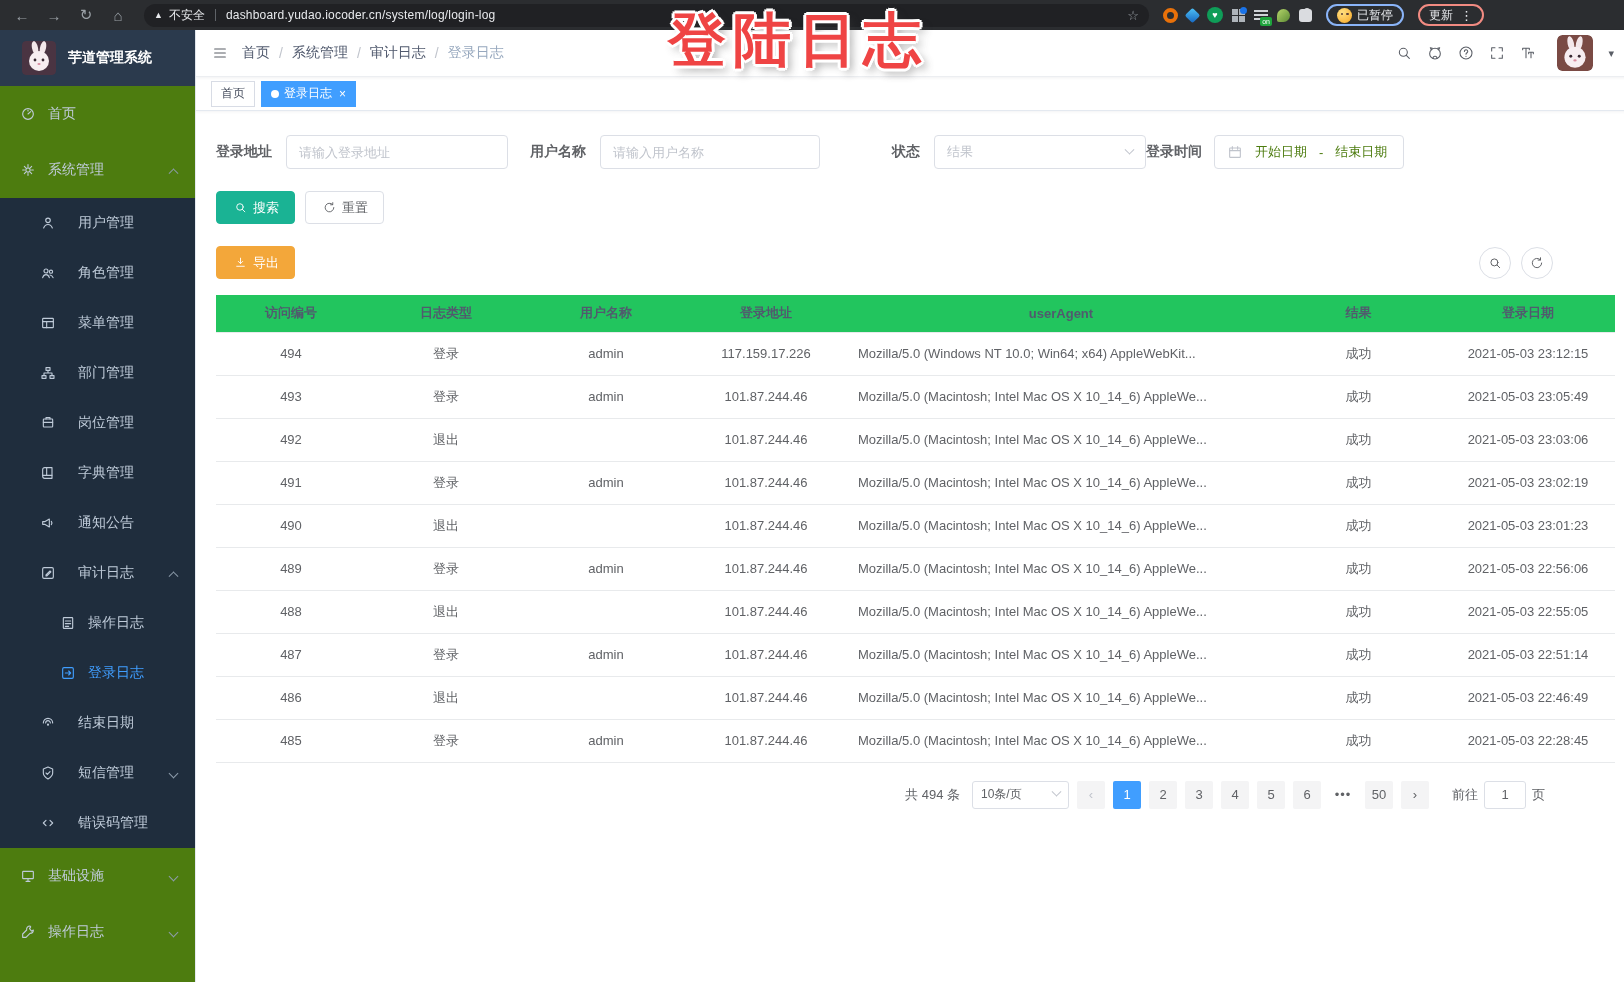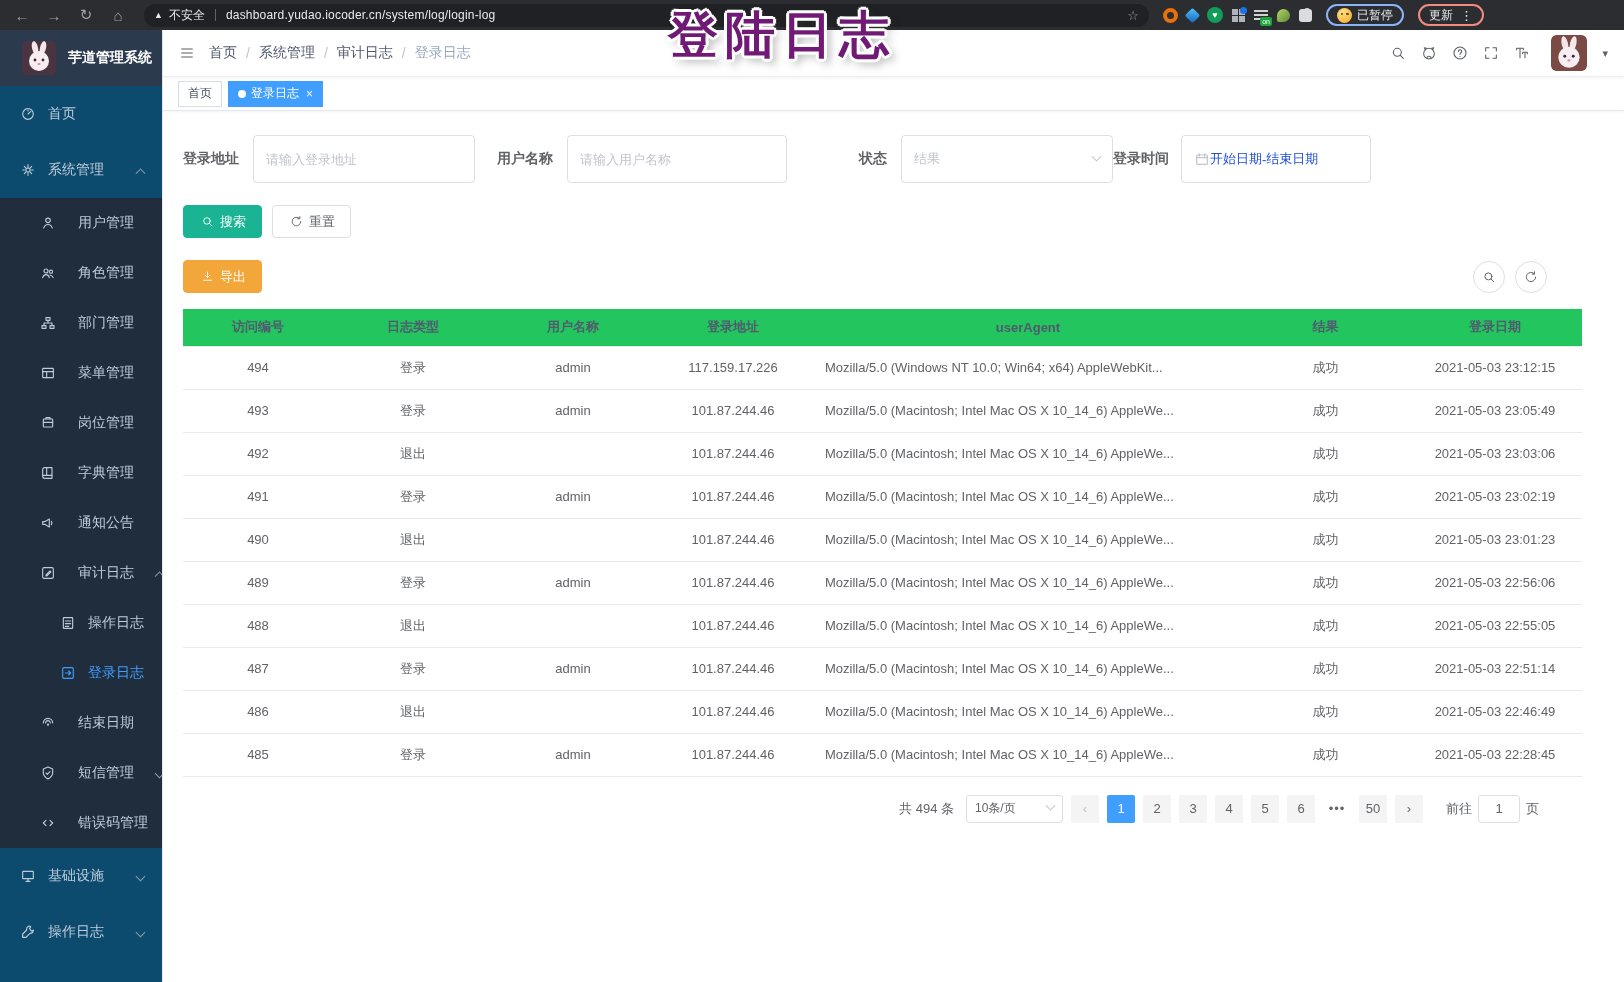--- a/index.html
+++ b/index.html
@@ -38,21 +38,21 @@
   .pill { height:22px; border-radius:12px; display:flex; align-items:center; gap:5px; padding:0 9px; color:#e8eaed; font-size:12px; margin-left:10px; }
   .pill-paused { border:2px solid #8ab4f8; }
   .pill-update { border:2px solid #f28b82; gap:7px; }
   .emoji-face { width:15px; height:15px; border-radius:50%; background:radial-gradient(circle at 35% 30%,#ffe082,#f9a825); position:relative; }
   .emoji-face::before, .emoji-face::after { content:""; position:absolute; top:5px; width:2.5px; height:2.5px; border-radius:50%; background:#5d4037; }
   .emoji-face::before { left:3.5px; } .emoji-face::after { right:3.5px; }
   .vdots { color:#e8eaed; font-size:13px; }
 
   
   .app { display:flex; height:952px; }
-  .sidebar { width:162px; background:#0c4a6e; color:#bfcbd9; flex-shrink:0; overflow:hidden; }
+  .sidebar { width:195px; background:#4d7c0f; color:#bfcbd9; flex-shrink:0; overflow:hidden; }
   .logo-row { height:56px; display:flex; align-items:center; padding-left:22px; gap:12px; background:#2b3a4d; }
   .logo-img { width:34px; height:34px; border-radius:4px; flex-shrink:0; }
   .logo-title { color:#fff; font-size:14px; font-weight:700; }
   .menu-item { height:56px; display:flex; align-items:center; gap:12px; font-size:14px; padding:0 18px 0 20px; cursor:pointer; }
   .menu-item.l1 { height:50px; padding-left:40px; background:#1f2d3d;gap:22px; }
   .menu-item.l2 { height:50px; padding-left:60px; background:#1f2d3d; }
   .menu-item.active { color:#409eff; }
   .menu-item .label { flex:1; white-space:nowrap; }
   .arrow { width:7px; height:7px; border-right:1.5px solid #8d9cab; border-bottom:1.5px solid #8d9cab; flex-shrink:0; }
   .arrow.up { transform:rotate(-135deg) translate(-2px,-2px); }
@@ -76,25 +76,25 @@
   .tag { height:26px; display:flex; align-items:center; gap:5px; padding:0 9px; border:1px solid #d8dce5; background:#fff; color:#495060; font-size:12px; cursor:pointer; }
   .tag.active { background:#409eff; border-color:#409eff; color:#fff; }
   .tag .dot { width:8px; height:8px; border-radius:50%; background:#fff; }
   .tag .close { font-size:12px; margin-left:2px; }
 
   .content { flex:1; padding:24px 15px 0 20px; position:relative; }
 
   
   .filter-row { display:flex; align-items:center; font-size:14px; color:#606266; }
   .f-label { font-weight:700; white-space:nowrap; }
-  .f-input { height:48px; border:1px solid #dcdfe6; border-radius:4px; background:#fff; display:flex; align-items:center; padding:0 12px; color:#c0c4cc; font-size:13px; }
+  .f-input { height:34px; border:1px solid #dcdfe6; border-radius:4px; background:#fff; display:flex; align-items:center; padding:0 12px; color:#c0c4cc; font-size:13px; }
   .f-input input { border:none; outline:none; width:100%; font-size:13px; color:#606266; }
   .f-input input::placeholder { color:#c0c4cc; }
   .sel-caret { margin-left:auto; width:7px; height:7px; border-right:1.4px solid #c0c4cc; border-bottom:1.4px solid #c0c4cc; transform:rotate(45deg) translate(-2px,-2px); }
-  .date-box { gap:0; color:#1d4ed8; }
+  .date-box { gap:12px; color:#4d7c0f; }
   .btn-row { margin-top:22px; display:flex; gap:10px; }
   .btn { height:33px; border-radius:4px; border:1px solid #dcdfe6; background:#fff; color:#606266; font-size:13px; display:flex; align-items:center; gap:5px; padding:0 15px; cursor:pointer; }
   .btn .icon svg { width:13px; height:13px; }
   .btn-search { background:#1ab394; border-color:#1ab394; color:#fff; }
   .toolbar-row { margin-top:22px; display:flex; align-items:center; }
   .btn-export { background:#f3a73a; border-color:#f3a73a; color:#fff; }
   .tool-circles { margin-left:auto; display:flex; gap:10px; padding-right:62px; }
   .circle-btn { width:32px; height:32px; border-radius:50%; border:1px solid #dcdfe6; display:flex; align-items:center; justify-content:center; color:#606266; cursor:pointer; background:#fff; }
   .circle-btn .icon svg { width:14px; height:14px; }
 
@@ -109,21 +109,21 @@
   .pg-total { margin-right:4px; }
   .pg-size { width:97px; height:28px; border:1px solid #dcdfe6; border-radius:3px; display:flex; align-items:center; padding:0 8px; color:#606266; font-size:12px; background:#fff; }
   .pg-btn { min-width:28px; height:28px; border-radius:2px; background:#f4f4f5; color:#606266; display:flex; align-items:center; justify-content:center; font-size:13px; cursor:pointer; padding:0 4px; }
   .pg-btn.prev { color:#c0c4cc; }
   .pg-btn.active { background:#409eff; color:#fff; }
   .pg-btn.ellipsis { background:transparent; letter-spacing:1px; }
   .pg-jump { display:flex; align-items:center; gap:6px; margin-left:15px; }
   .pg-jump input { width:42px; height:28px; border:1px solid #dcdfe6; border-radius:3px; text-align:center; font-size:13px; color:#606266; outline:none; }
 
   
-  .watermark { position:absolute; left:668px; top:2px; font-size:50px; font-weight:800; letter-spacing:7px; color:#701a75; z-index:50; font-family:"DejaVu Sans",sans-serif;
+  .watermark { position:absolute; left:668px; top:2px; font-size:58px; font-weight:800; letter-spacing:7px; color:#ef4444; z-index:50; font-family:"DejaVu Sans",sans-serif;
     text-shadow:-2px -2px 0 #fff,2px -2px 0 #fff,-2px 2px 0 #fff,2px 2px 0 #fff,-3px 0 0 #fff,3px 0 0 #fff,0 -3px 0 #fff,0 3px 0 #fff,5px 5px 8px rgba(60,60,60,.45);
     pointer-events:none; }
 </style>
 </head>
 <body>
 
 <div class="browser-bar">
   <span class="bnav">←</span>
   <span class="bnav">→</span>
   <span class="bnav">↻</span>
@@ -204,36 +204,36 @@
               <circle cx="9" cy="9" r="3"></circle>
               <circle cx="16.5" cy="10" r="2.4"></circle>
               <path d="M4 19c1-3.4 3-4.5 5-4.5s4 1.1 5 4.5M15 15c2 .2 3.6 1.3 4.6 4"></path>
             </svg>
           </span>
           <span class="label">角色管理</span>
         </div>
         <div class="menu-item l1">
           <span class="icon">
             <svg viewBox="0 0 24 24">
+              <rect x="4" y="5" width="16" height="14" rx="1"></rect>
+              <path d="M4 10h16M10 10v9"></path>
+            </svg>
+          </span>
+          <span class="label">菜单管理</span>
+        </div>
+        <div class="menu-item l1">
+          <span class="icon">
+            <svg viewBox="0 0 24 24">
               <rect x="9" y="4" width="6" height="4"></rect>
               <rect x="3" y="16" width="6" height="4"></rect>
               <rect x="15" y="16" width="6" height="4"></rect>
               <path d="M12 8v4M6 16v-4h12v4"></path>
             </svg>
           </span>
           <span class="label">部门管理</span>
-        </div>
-        <div class="menu-item l1">
-          <span class="icon">
-            <svg viewBox="0 0 24 24">
-              <rect x="4" y="5" width="16" height="14" rx="1"></rect>
-              <path d="M4 10h16M10 10v9"></path>
-            </svg>
-          </span>
-          <span class="label">菜单管理</span>
         </div>
         <div class="menu-item l1">
           <span class="icon">
             <svg viewBox="0 0 24 24">
               <rect x="5" y="6" width="14" height="12" rx="1"></rect>
               <path d="M9 6V4h6v2M5 11h14"></path>
             </svg>
           </span>
           <span class="label">岗位管理</span>
         </div>

